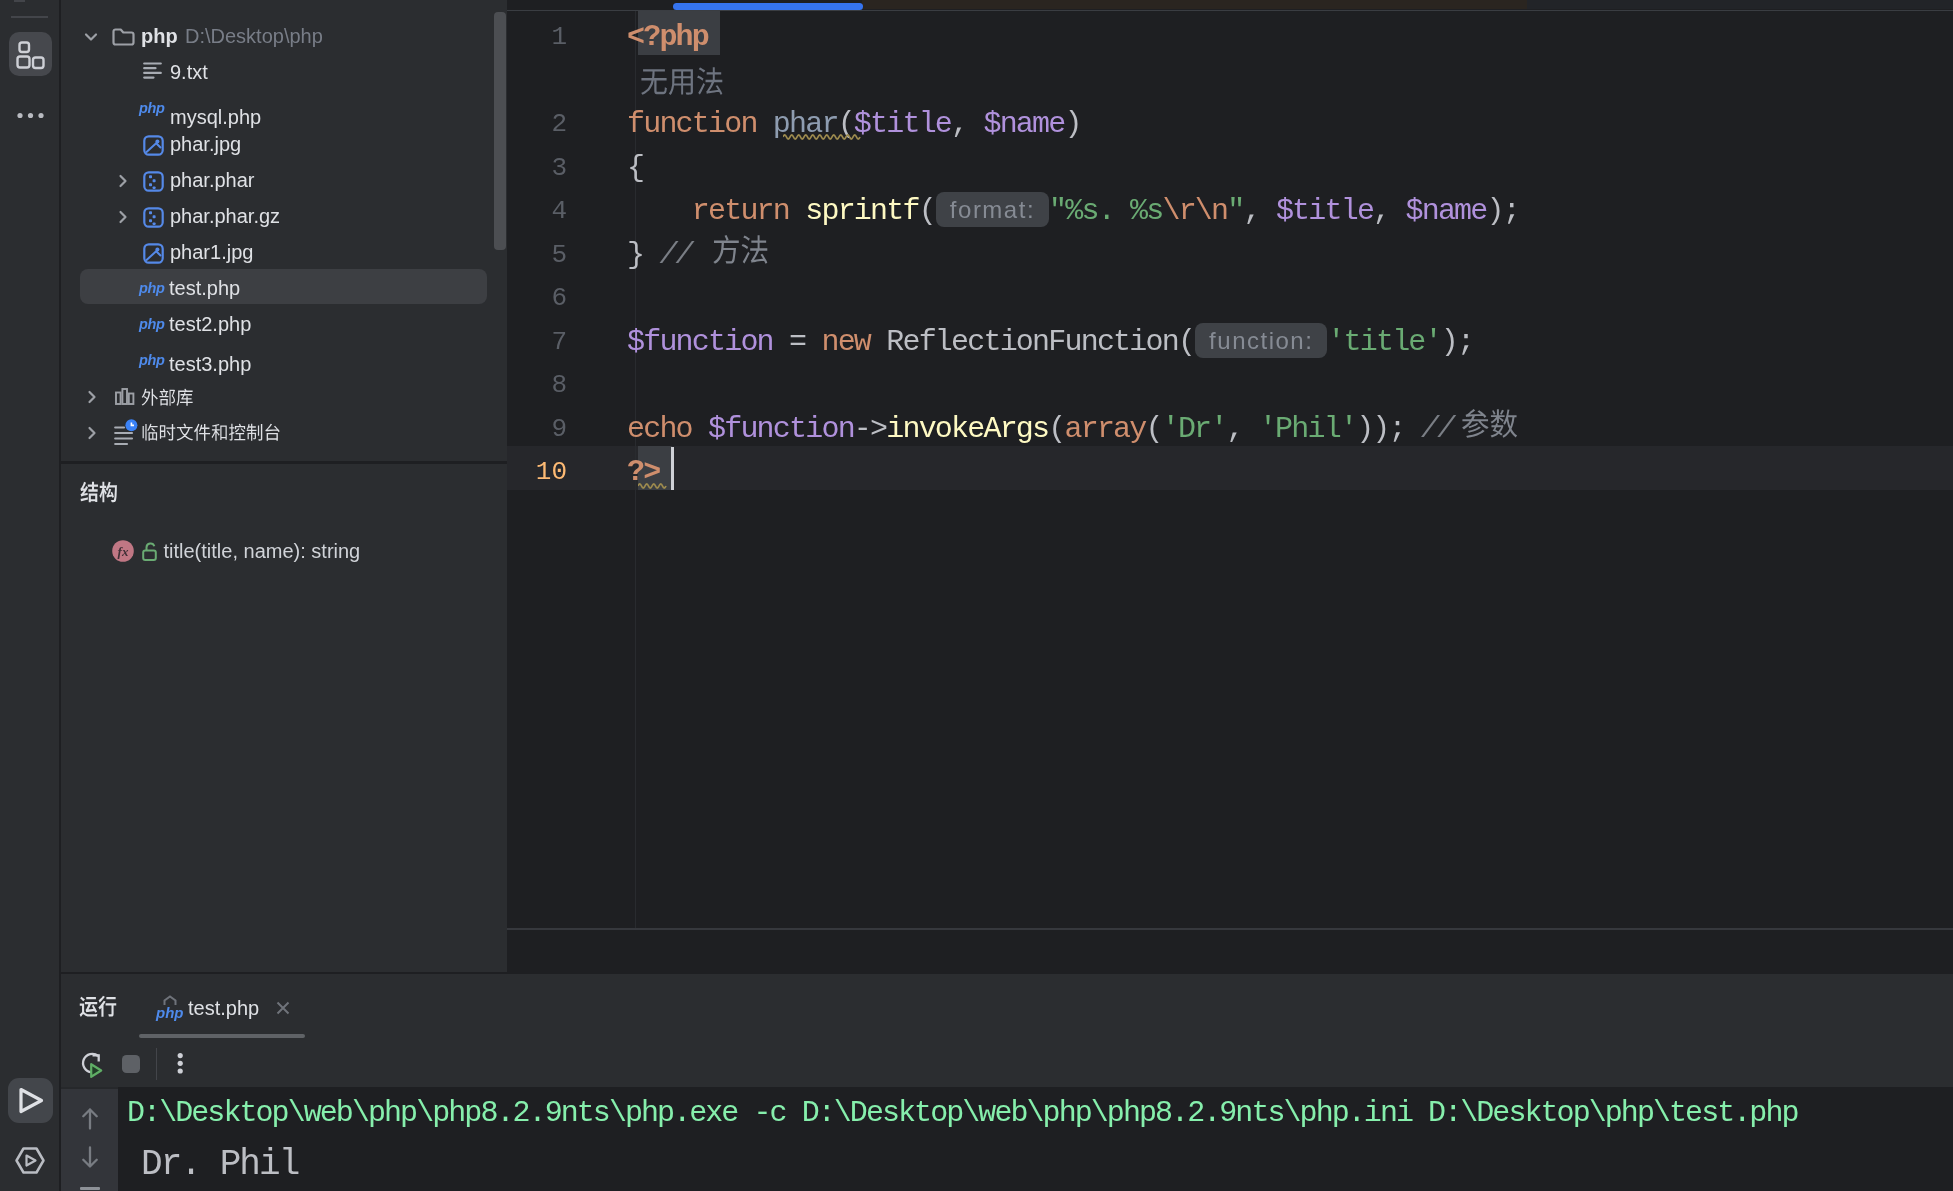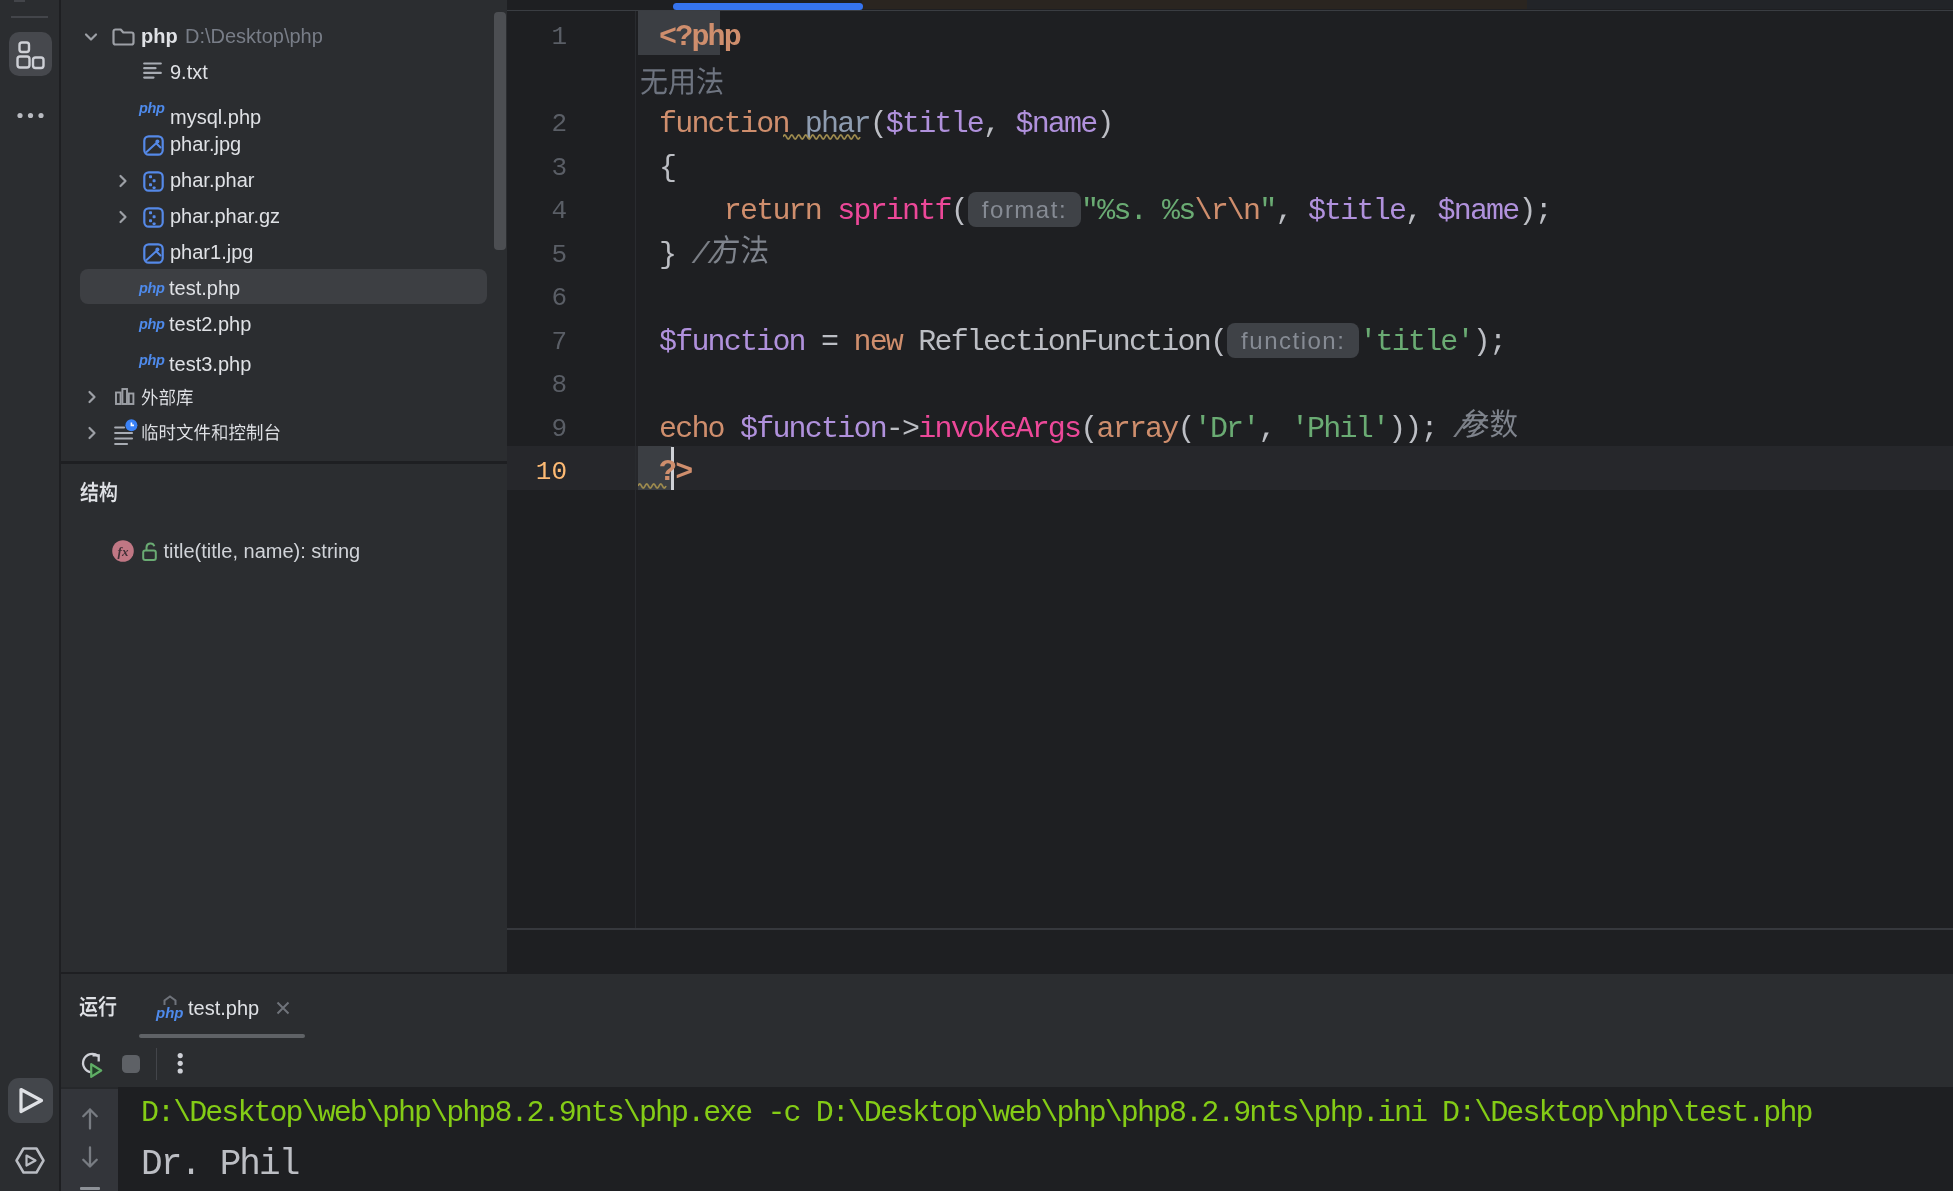--- a/index.html
+++ b/index.html
@@ -1,19 +1,19 @@
 <!DOCTYPE html>
 <html><head><meta charset="utf-8">
 <style>
 *{margin:0;padding:0;box-sizing:border-box}
 html,body{width:1953px;height:1191px;background:#1e1f22;overflow:hidden;font-family:"Liberation Sans",sans-serif;position:relative}
 .abs{position:absolute}
-.cr{position:absolute;left:659px;white-space:pre;font-family:"Liberation Mono",monospace;font-size:30px;line-height:43.5px;height:43.5px;letter-spacing:-1.8px;color:#bcbec4}
+.cr{position:absolute;left:627px;white-space:pre;font-family:"Liberation Mono",monospace;font-size:30px;line-height:43.5px;height:43.5px;letter-spacing:-1.8px;color:#bcbec4}
 .ln{position:absolute;font-family:"Liberation Mono",monospace;font-size:26px;line-height:43.5px;height:43.5px;letter-spacing:0;color:#5a5e66;text-align:right;width:60px;left:507px}
-.kw{color:#cf8e6d} .st{color:#6aab73} .vr{color:#b091dc} .fn{color:#ec4899}
+.kw{color:#cf8e6d} .st{color:#6aab73} .vr{color:#b091dc} .fn{color:#fef9c3}
 .cm{color:#7a7e85;font-style:italic} .dc{color:#8e9cb0} .bo{font-weight:bold}
 .pill{display:inline-block;font-family:"Liberation Sans",sans-serif;font-size:24px;line-height:35px;height:35px;letter-spacing:1.5px;color:#868b94;background:#3f4247;border-radius:8px;padding:0 14px;margin:8px 0 0 1px;vertical-align:middle;position:relative;top:-6px}
 .tl{position:absolute;font-size:20px;color:#dfe1e5;white-space:pre;line-height:36px;height:36px}
 .mono{font-family:"Liberation Mono",monospace;white-space:pre}
 </style></head><body>
 <svg width="0" height="0" style="position:absolute">
     <defs>
       <path id="g0" d="M5 48H95V40H5ZM11 77H89V70H11ZM51 42H59V6Q59 3 60 2Q61 2 65 2Q66 2 68 2Q71 2 73 2Q76 2 79 2Q81 2 82 2Q85 2 86 3Q87 4 88 7Q88 11 89 18Q90 17 91 16Q92 16 94 15Q95 15 96 15Q95 7 94 2Q93 -2 90 -4Q88 -6 83 -6Q82 -6 80 -6Q79 -6 76 -6Q74 -6 71 -6Q69 -6 67 -6Q65 -6 64 -6Q59 -6 56 -5Q53 -4 52 -1Q51 1 51 6ZM45 74H52Q52 67 52 59Q51 52 50 44Q48 36 46 28Q43 21 38 14Q34 7 26 2Q19 -4 9 -8Q8 -7 7 -5Q5 -3 4 -2Q14 2 21 7Q28 12 32 19Q36 25 39 32Q41 39 43 46Q44 53 44 61Q45 68 45 74Z" transform="matrix(1 0 0 -1 0 88)" fill="currentColor"></path>
       <path id="g1" d="M20 77H84V70H20ZM20 54H84V47H20ZM19 30H84V23H19ZM15 77H23V41Q23 35 22 28Q22 22 20 15Q19 9 16 3Q14 -4 9 -9Q8 -8 7 -7Q6 -6 5 -5Q4 -4 3 -4Q7 1 10 7Q12 12 13 18Q15 24 15 30Q15 35 15 41ZM81 77H89V2Q89 -1 88 -3Q87 -5 84 -6Q82 -7 77 -7Q73 -8 65 -7Q65 -6 64 -4Q64 -2 63 -0Q66 -0 70 -0Q73 -0 75 -0Q78 -0 79 -0Q80 -0 81 0Q81 1 81 2ZM47 74H54V-7H47Z" transform="matrix(1 0 0 -1 0 88)" fill="currentColor"></path>
       <path id="g2" d="M10 77 14 83Q17 82 21 80Q24 78 27 76Q31 74 33 73L28 66Q26 68 23 70Q20 72 17 74Q13 76 10 77ZM4 50 8 56Q11 55 15 53Q19 51 22 49Q25 47 27 46L23 39Q21 41 18 43Q14 45 11 47Q7 49 4 50ZM8 -2Q10 2 14 8Q17 13 20 19Q24 25 27 31L32 26Q29 20 26 15Q23 9 20 3Q17 -2 14 -7ZM60 84H67V37H60ZM34 42H94V34H34ZM38 67H90V60H38ZM70 21 76 24Q80 20 83 15Q87 9 90 4Q93 -1 94 -5L88 -8Q86 -4 83 1Q81 6 77 11Q74 17 70 21ZM39 -5 38 1 43 4 83 9Q83 7 84 5Q84 3 84 2Q72 1 65 -0Q57 -1 52 -2Q47 -3 45 -3Q42 -3 41 -4Q39 -4 39 -5ZM39 -5Q38 -4 38 -2Q38 -1 37 1Q36 2 36 3Q37 3 39 5Q41 7 42 10Q43 11 45 14Q47 17 50 21Q52 25 54 30Q57 35 59 40L67 37Q63 30 60 24Q56 17 52 11Q48 5 44 -0V-0Q44 -0 43 -1Q42 -1 41 -2Q40 -3 39 -3Q39 -4 39 -5Z" transform="matrix(1 0 0 -1 0 88)" fill="currentColor"></path>
@@ -248,13 +248,13 @@
     <circle cx="5.2" cy="14.3" r="2.6"></circle>
     <circle cx="5.2" cy="22" r="2.6"></circle>
   </svg>
 <svg class="abs" style="left:82px;top:1107px" width="16" height="23" viewBox="0 0 16 23" fill="none" stroke="#787c82" stroke-width="2.3" stroke-linecap="round" stroke-linejoin="round">
 <path d="M8 21.5 V2.5 M1.3 9.2 L8 2.5 L14.7 9.2"></path>
   </svg>
 <svg class="abs" style="left:82px;top:1145.5px" width="16" height="23" viewBox="0 0 16 23" fill="none" stroke="#787c82" stroke-width="2.3" stroke-linecap="round" stroke-linejoin="round">
 <path d="M8 1.5 V20.5 M1.3 13.8 L8 20.5 L14.7 13.8"></path>
   </svg>
 <div class="abs" style="left:79.5px;top:1187px;width:20.5px;height:2.5px;background:#8d9197;border-radius:1px"></div>
-<div class="abs mono" style="left:141px;top:1091.5px;height:43px;line-height:43px;font-size:30px;letter-spacing:-1.94px;color:#84cc16">D:\Desktop\web\php\php8.2.9nts\php.exe -c D:\Desktop\web\php\php8.2.9nts\php.ini D:\Desktop\php\test.php</div>
+<div class="abs mono" style="left:127px;top:1091.5px;height:43px;line-height:43px;font-size:30px;letter-spacing:-1.94px;color:#86efac">D:\Desktop\web\php\php8.2.9nts\php.exe -c D:\Desktop\web\php\php8.2.9nts\php.ini D:\Desktop\php\test.php</div>
 <div class="abs mono" style="left:141px;top:1143px;height:43px;line-height:43px;font-size:36px;letter-spacing:-1.94px;color:#bcbec4">Dr. Phil</div>
 </body></html>

